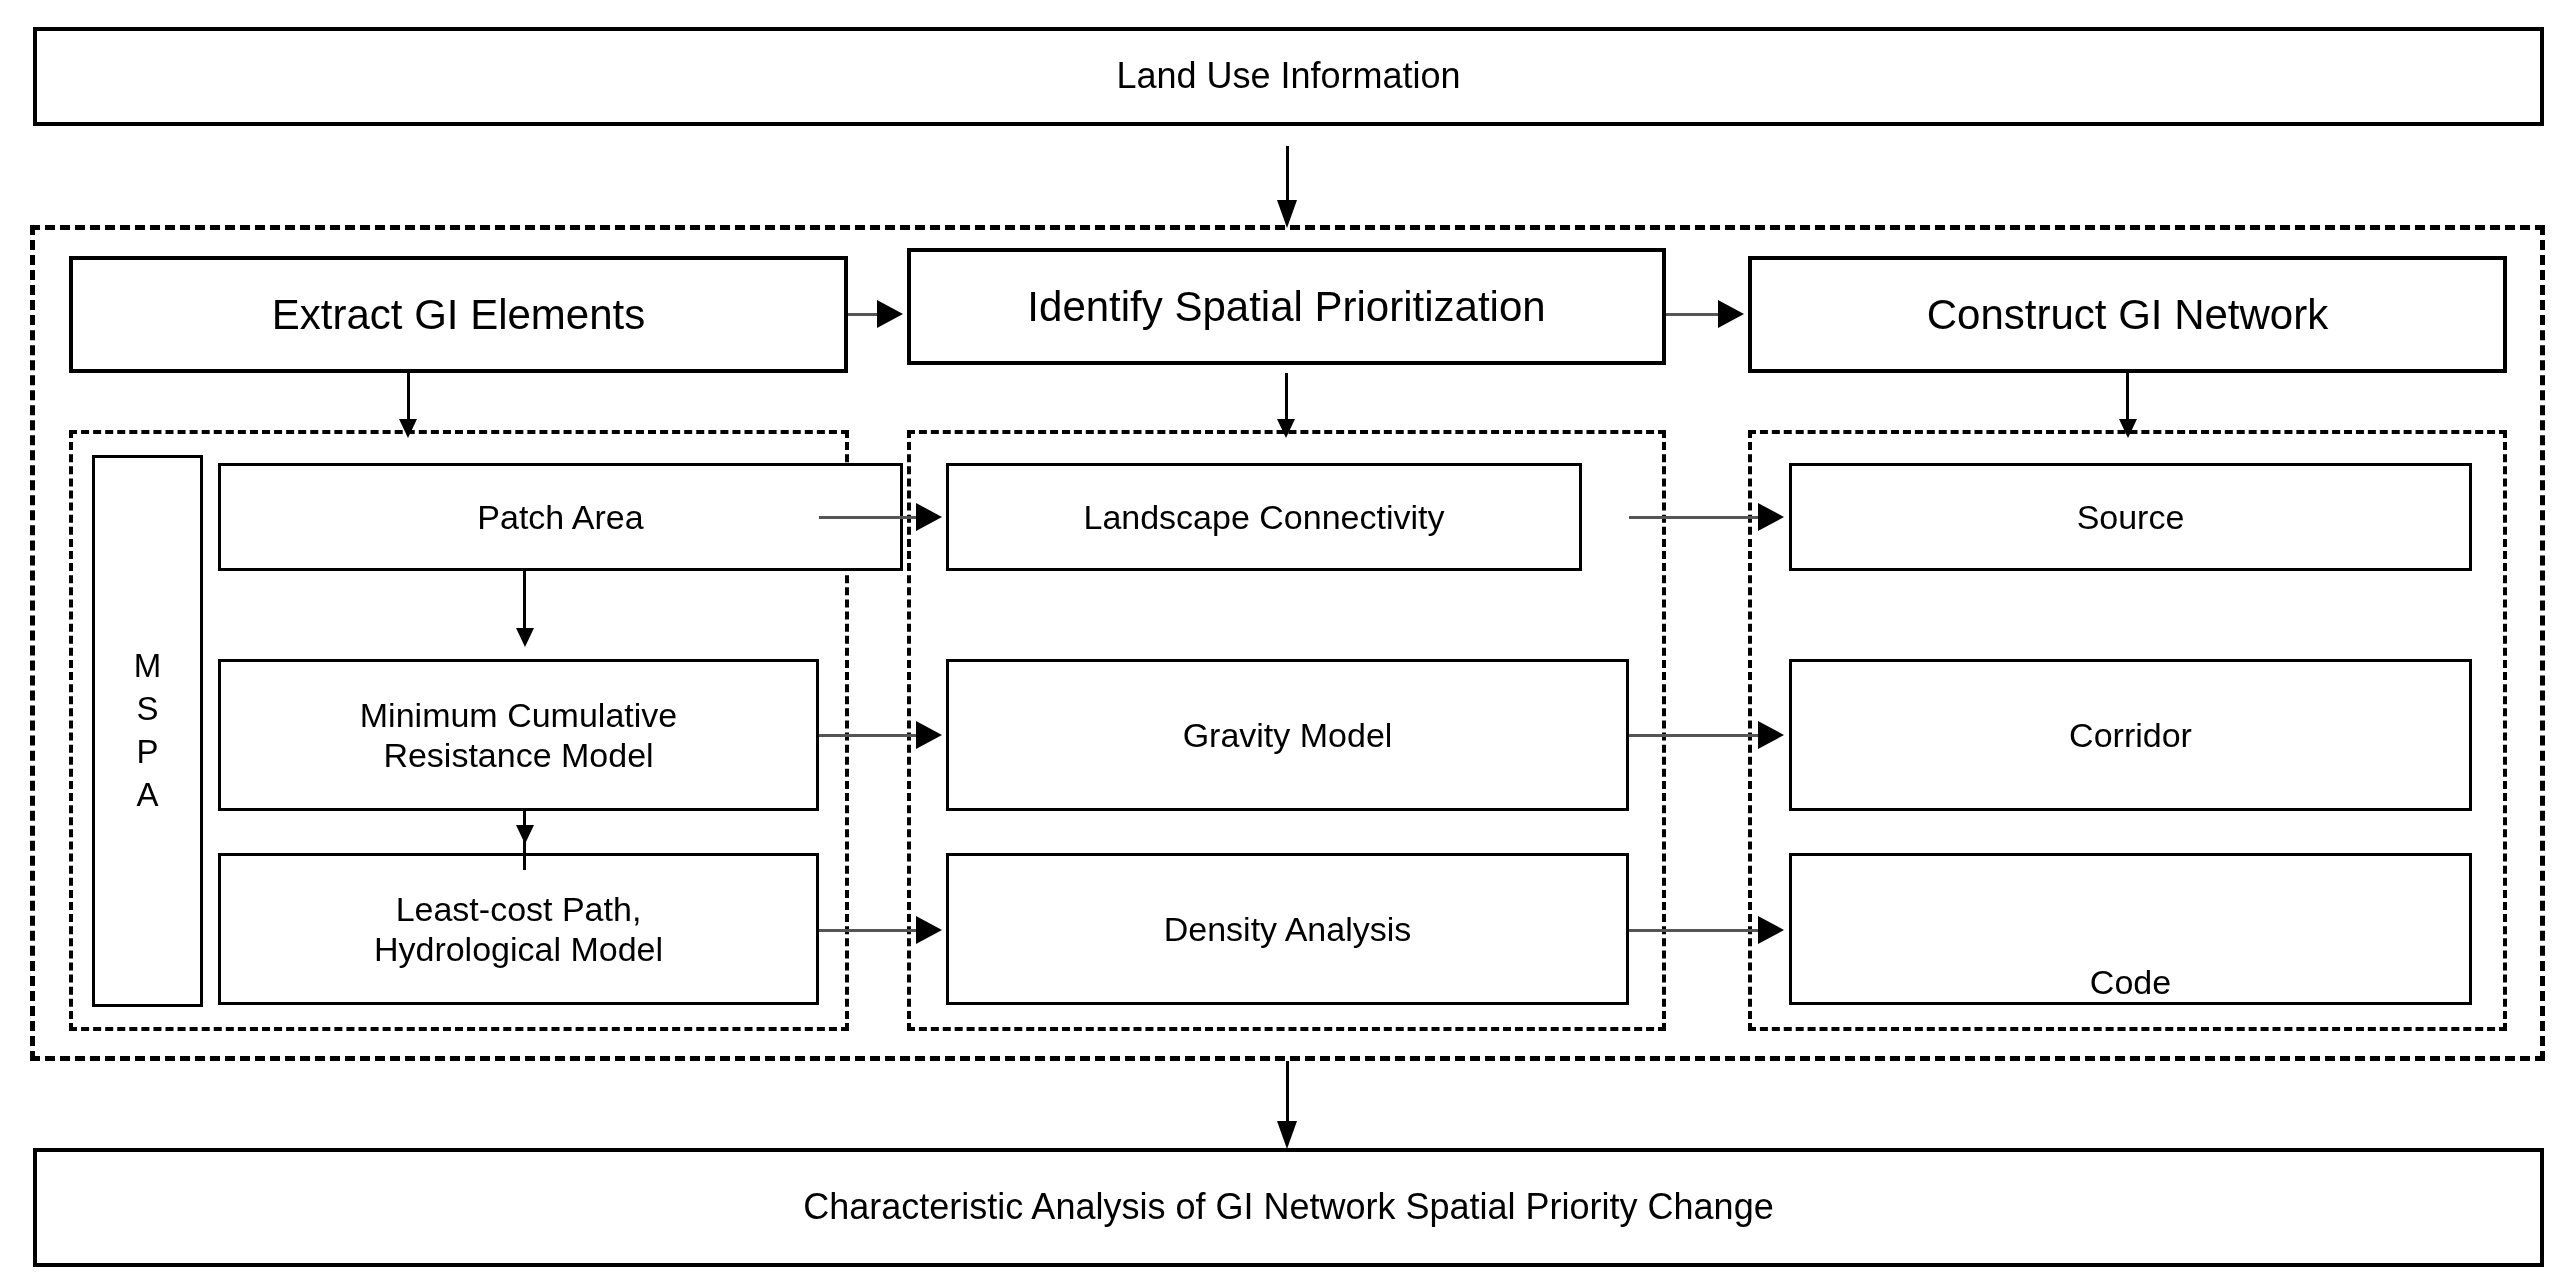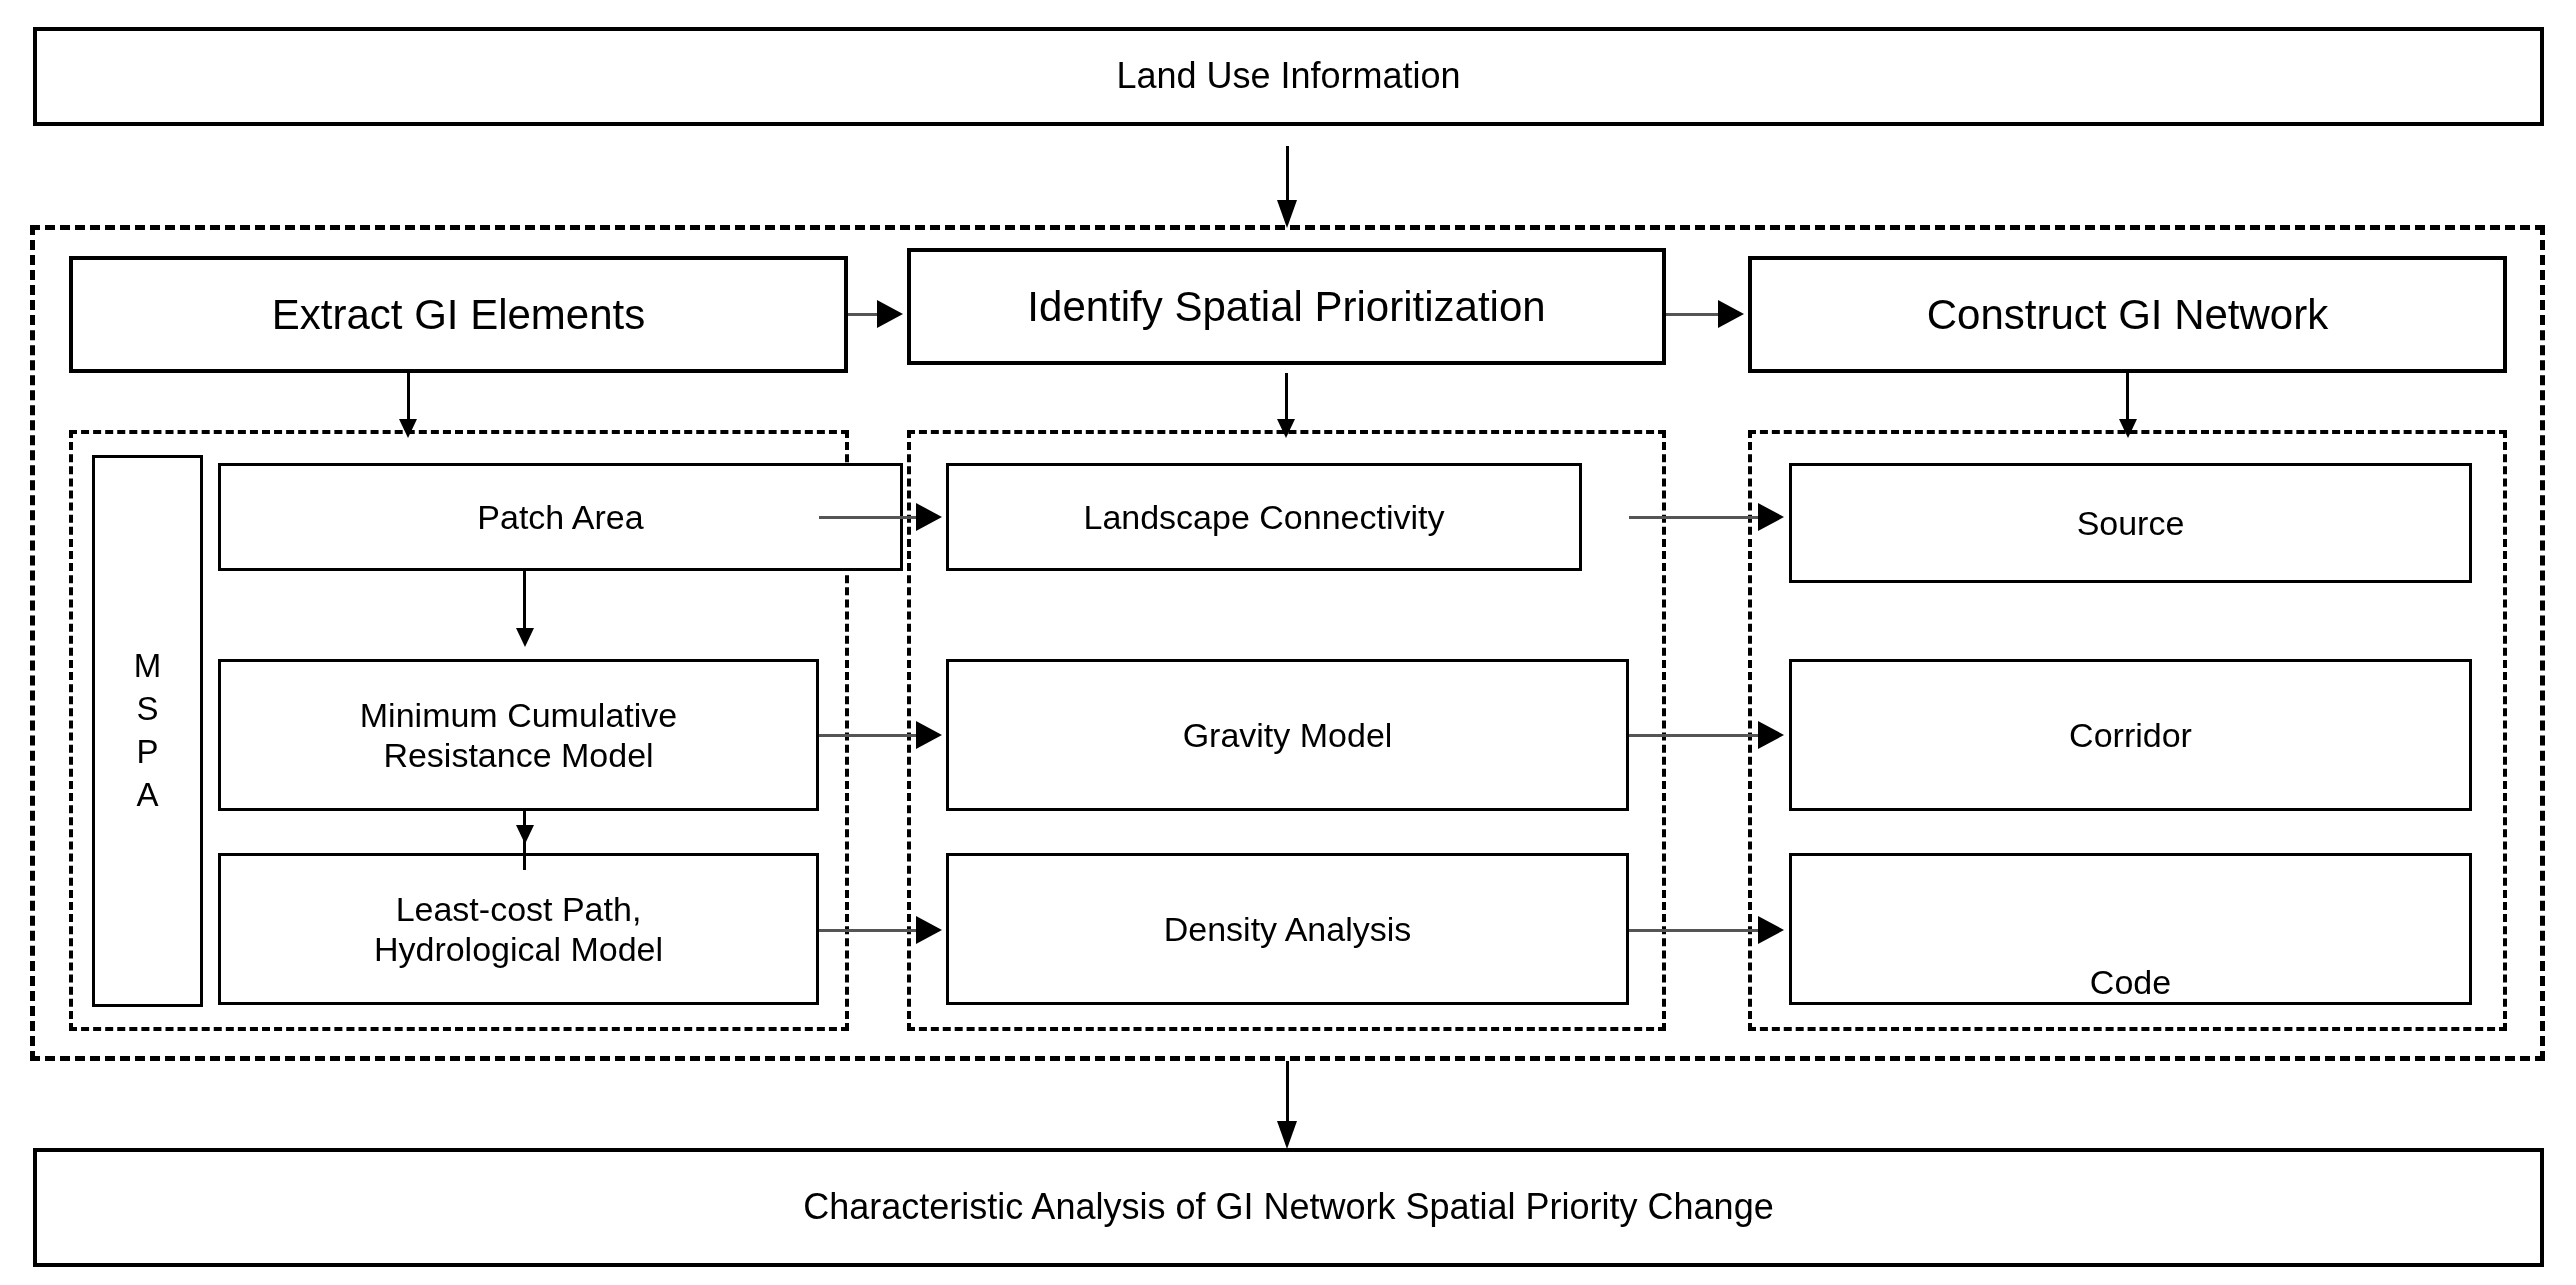--- a/index.html
+++ b/index.html
@@ -188,21 +188,21 @@
   <div class="arrow-right" style="left:916px; top:503px;"></div>
 
   <div class="conn-h" style="left:819px; top:734px; width:100px;"></div>
   <div class="arrow-right" style="left:916px; top:721px;"></div>
 
   <div class="conn-h" style="left:819px; top:929px; width:100px;"></div>
   <div class="arrow-right" style="left:916px; top:916px;"></div>
 
   <div class="dashed dashed-inner" style="left:1748px; top:430px; width:759px; height:601px;"></div>
 
-  <div class="box thin t-md" style="left:1789px; top:463px; width:683px; height:120px;text-align:right;">
+  <div class="box thin t-md" style="left:1789px; top:463px; width:683px; height:108px;text-align:right;">
     <span>Source</span>
   </div>
 
   <div class="box thin t-md" style="left:1789px; top:659px; width:683px; height:152px;">
     <span>Corridor</span>
   </div>
 
   <div class="box thin t-md" style="left:1789px; top:853px; width:683px; height:152px;align-items:flex-end;">
     <span>Code</span>
   </div>

